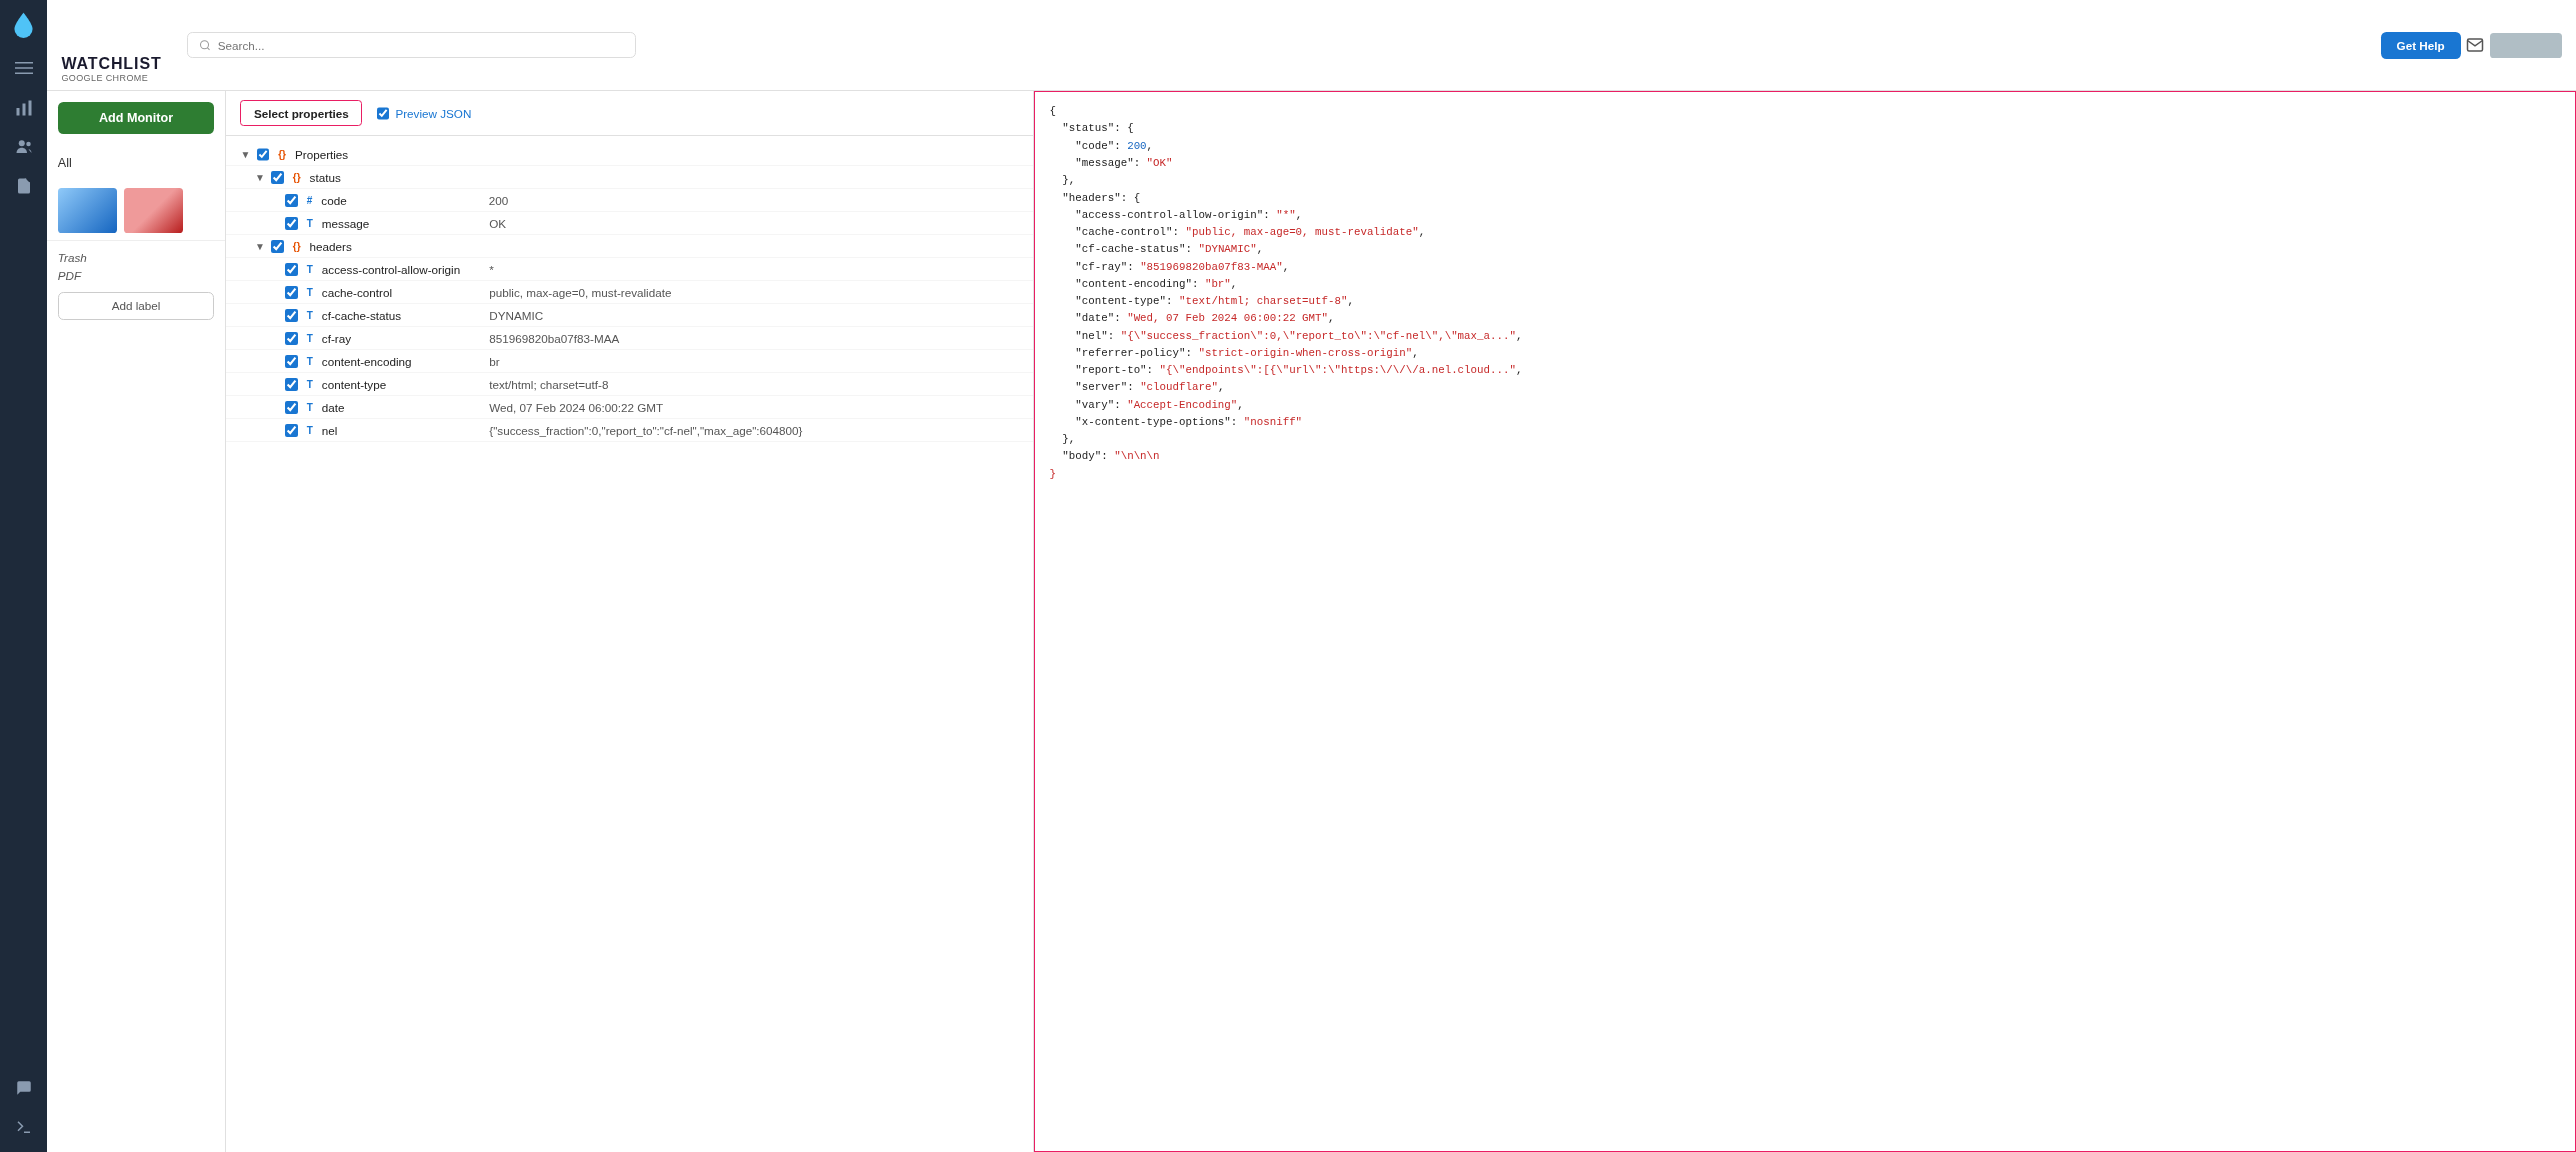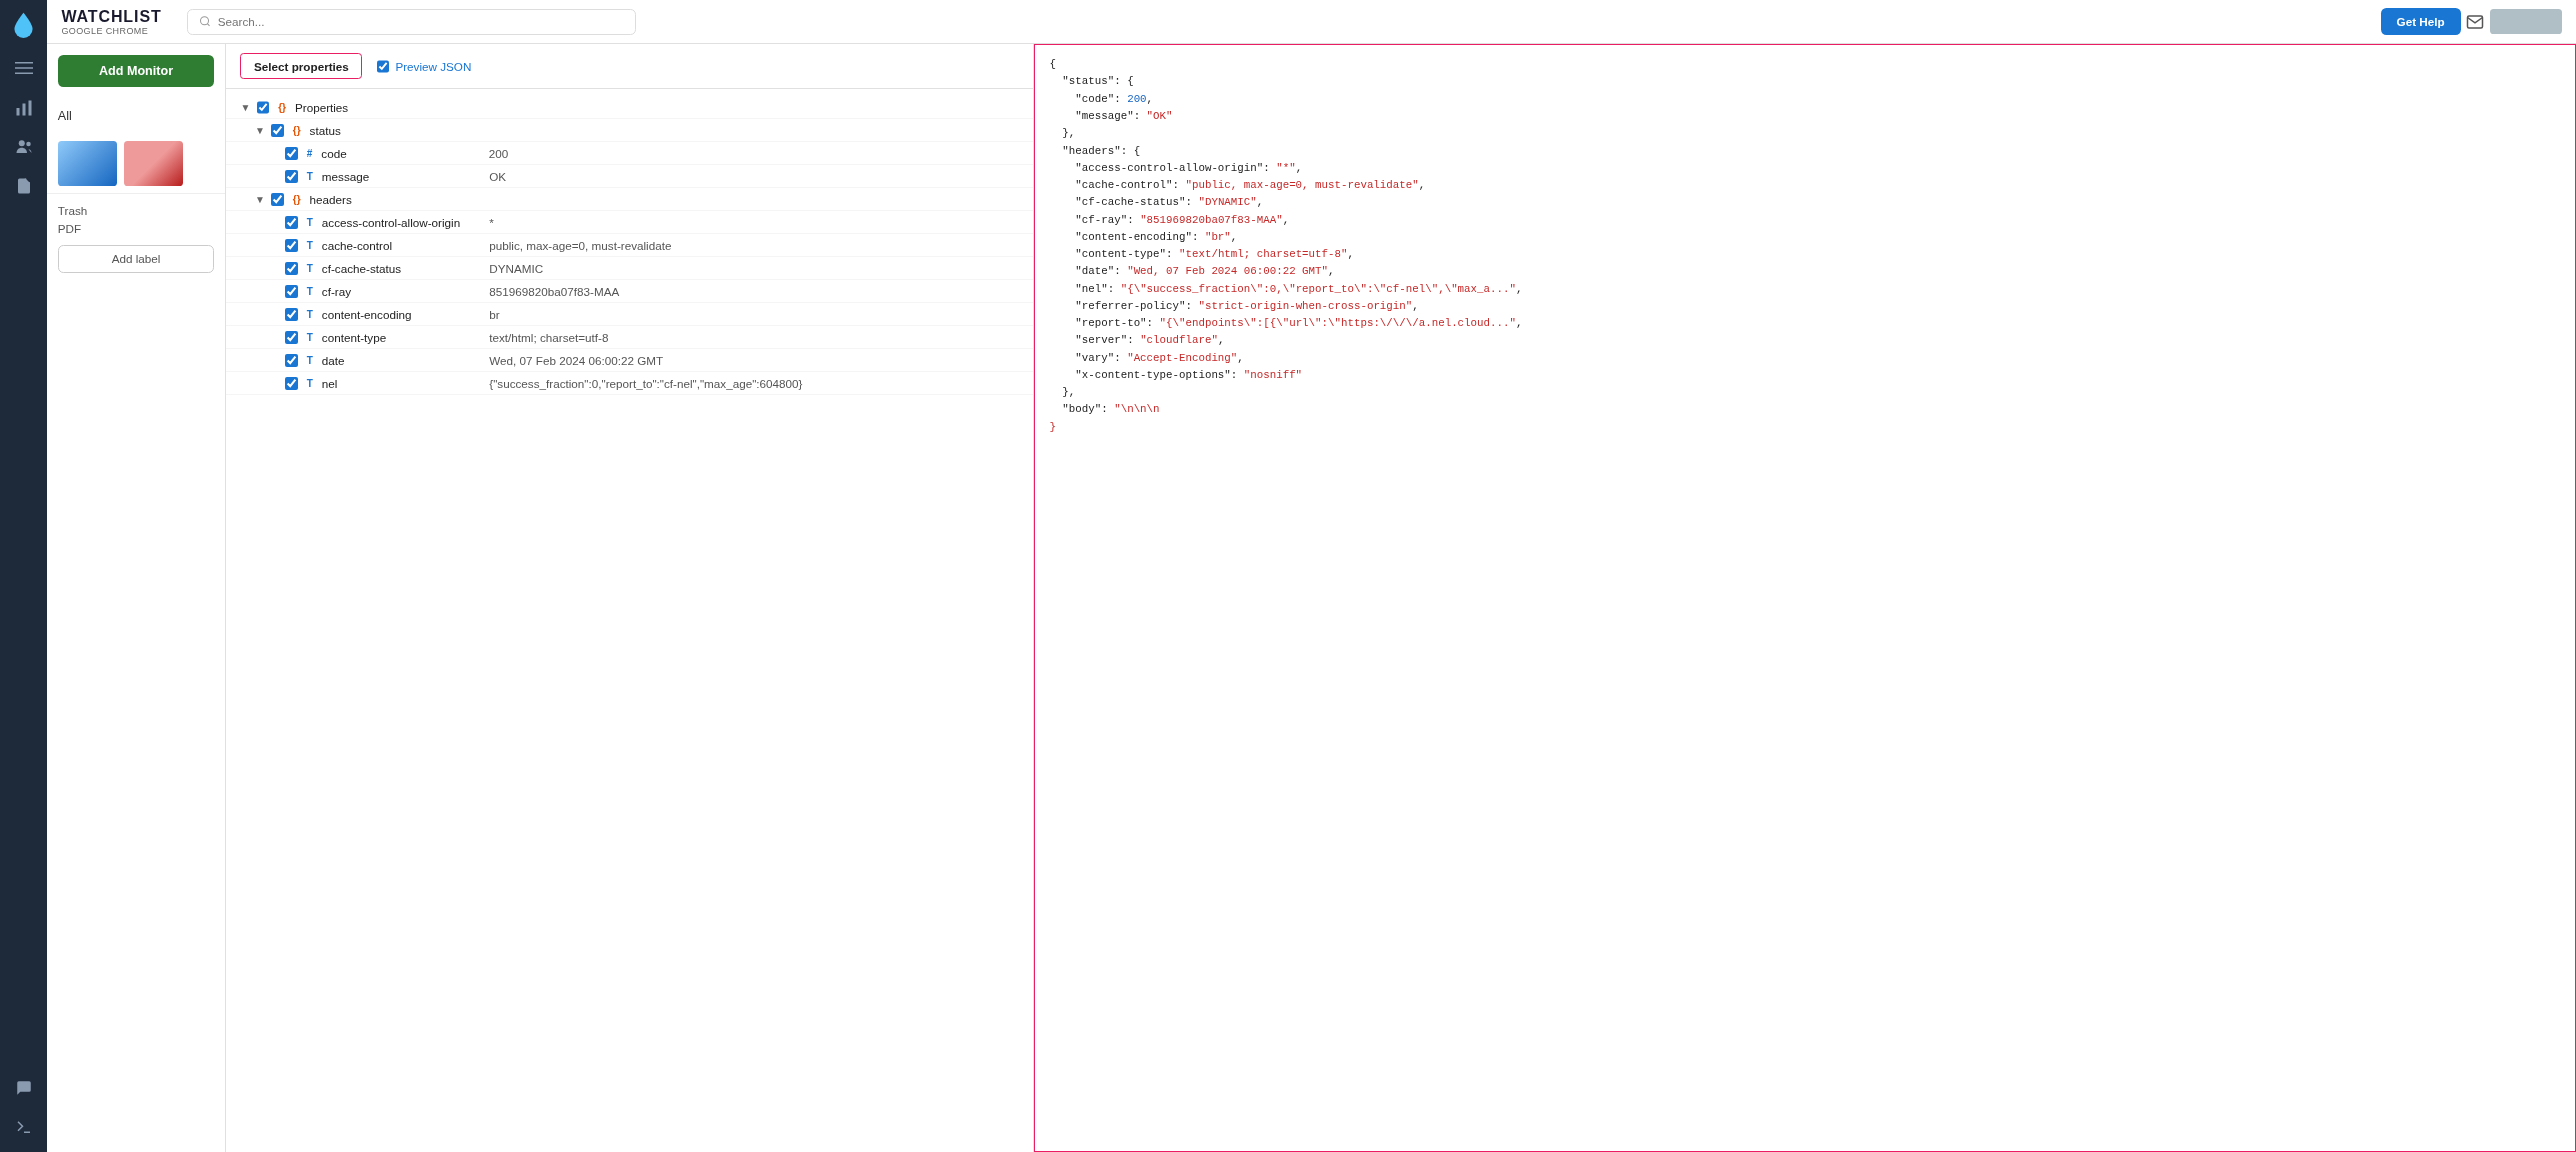--- a/index.html
+++ b/index.html
@@ -15,30 +15,30 @@
     .left-panel { width: 179px; background: #fff; border-right: 0.9px solid #e0e0e0; display: flex; flex-direction: column; flex-shrink: 0; }
     .left-panel-header { padding: 10.8px; }
     .add-monitor-btn { width: 100%; background: #2e7d32; color: #fff; border: none; border-radius: 5.4px; padding: 9px; font-size: 12.6px; font-weight: 600; cursor: pointer; }
     .left-panel-nav { padding: 7.2px 10.8px; }
     .nav-all { font-size: 12.6px; color: #333; padding: 3.6px 0; cursor: pointer; }
     .monitor-items { padding: 7.2px 10.8px; display: flex; gap: 7.2px; flex-wrap: wrap; }
     .monitor-thumb { width: 59px; height: 45px; border-radius: 3.6px; background: #e8e8e8; overflow: hidden; position: relative; }
     .monitor-thumb-blue { background: linear-gradient(135deg, #90caf9 0%, #1565c0 100%); }
     .monitor-thumb-red { background: linear-gradient(135deg, #ef9a9a 50%, #b71c1c 100%); }
     .left-panel-labels { padding: 7.2px 10.8px; border-top: 0.9px solid #eee; }
-    .label-item { font-size: 11.7px; color: #555; padding: 2.7px 0; cursor: pointer; }
+    .label-item { font-size: 11.7px; color: #555; padding: 2.7px 0; cursor: pointer; font-style: italic; }
     .add-label-btn { width: 100%; border: 0.9px solid #ccc; background: #fff; border-radius: 5.4px; padding: 6.3px; font-size: 11.7px; cursor: pointer; margin-top: 7.2px; color: #555; }
     .trash-text { font-size: 11.7px; color: #555; }
 
     
     .main { flex: 1; display: flex; flex-direction: column; overflow: hidden; }
 
     
     .topbar { background: #fff; border-bottom: 0.9px solid #e0e0e0; padding: 7.2px 14.4px; display: flex; align-items: center; gap: 10.8px; }
-    .app-title { display: flex; flex-direction: column; margin-right: 14.4px; }
+    .app-title { display: flex; flex-direction: column; margin-right: 14.4px; margin-top: 48px; }
     .app-title-main { font-size: 16px; font-weight: 700; color: #1a1a2e; letter-spacing: 0.9px; }
     .app-title-sub { font-size: 9px; color: #666; letter-spacing: 0.4px; }
     .search-bar { flex: 1; max-width: 449px; display: flex; align-items: center; border: 0.9px solid #ddd; border-radius: 5.4px; padding: 5.4px 10.8px; background: #fff; gap: 7.2px; }
     .search-bar input { border: none; outline: none; font-size: 11.7px; width: 100%; color: #999; }
     .topbar-right { margin-left: auto; display: flex; align-items: center; gap: 0; }
     .get-help-btn { background: #1976d2; color: #fff; border: none; border-radius: 5.4px; padding: 7.2px 16px; font-size: 11.7px; font-weight: 600; cursor: pointer; }
     .topbar-icon { width: 29px; height: 29px; display: flex; align-items: center; justify-content: center; color: #555; cursor: pointer; }
     .user-avatar { width: 72px; height: 25px; background: #e0e0e0; border-radius: 3.6px; }
 
     

